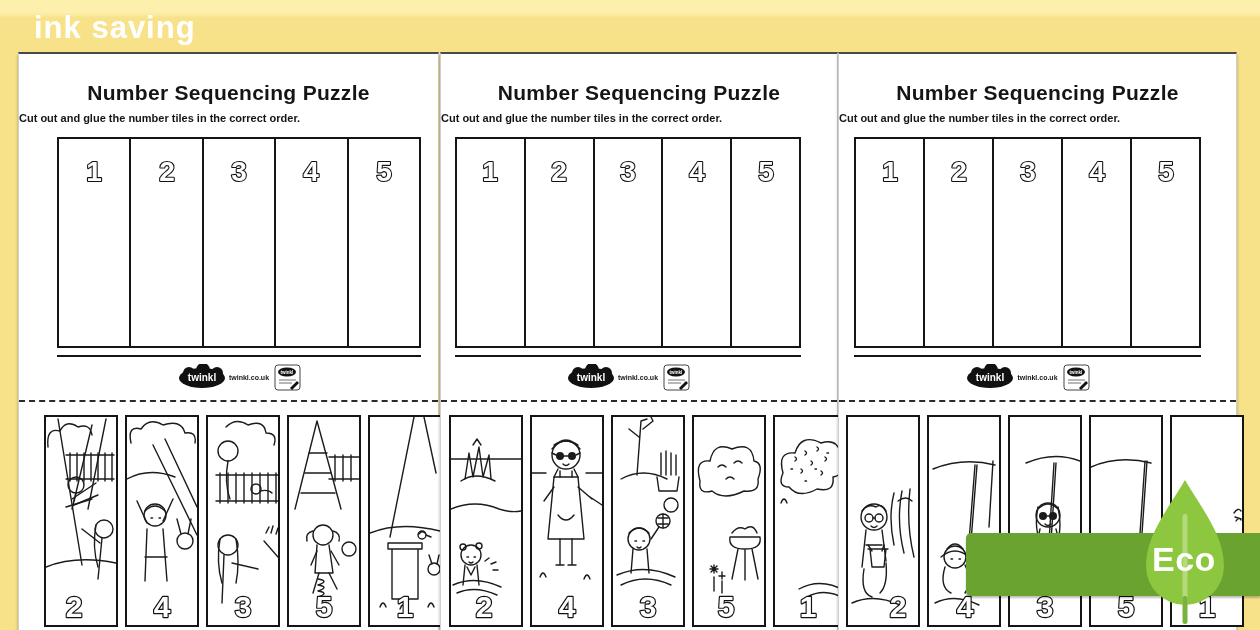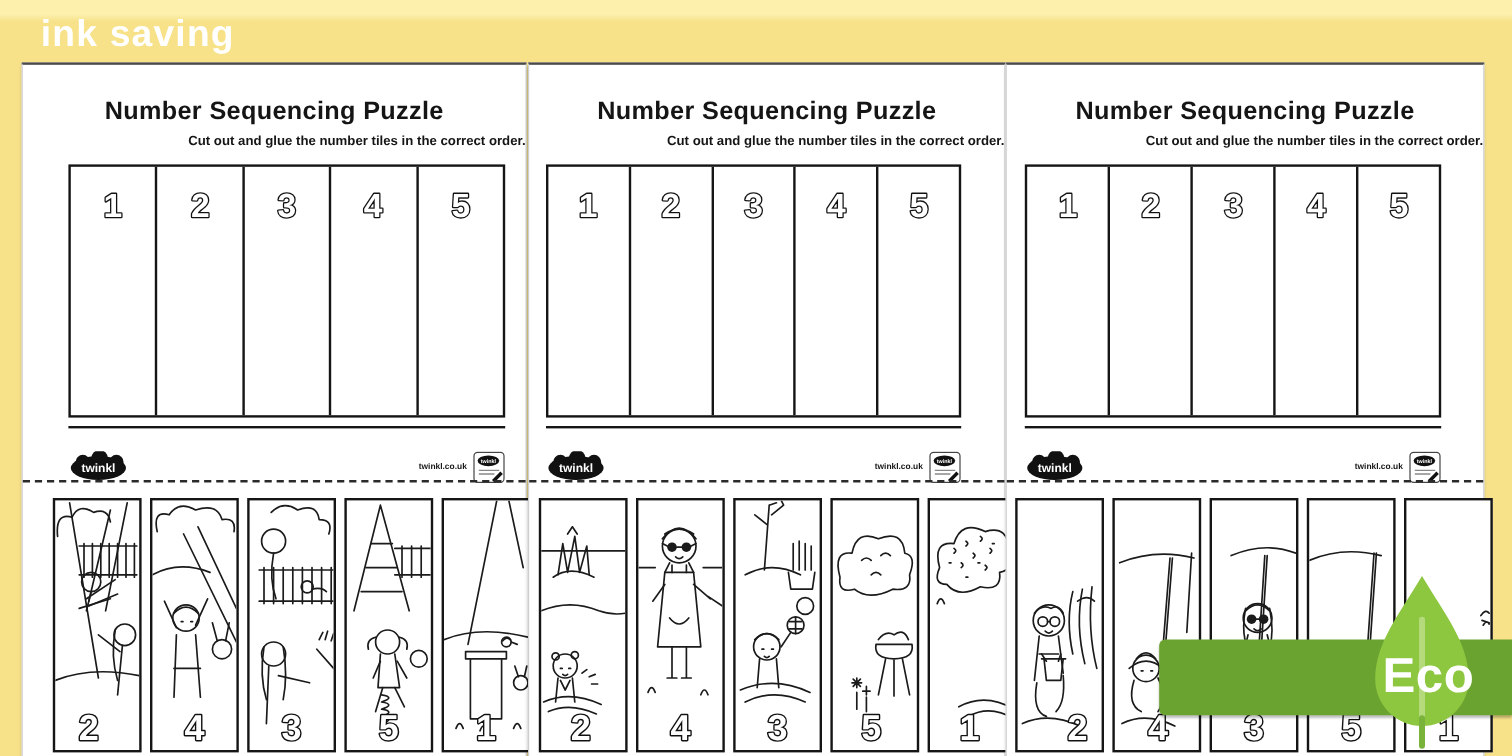--- a/index.html
+++ b/index.html
@@ -13,36 +13,36 @@
     border:1px solid #cfcfcf;border-top:2px solid #4a4a4a;
     box-shadow:0 3px 3px rgba(0,0,0,.30);
     margin-top:36px;
   }
   #p0{left:18px;width:419px;}
   #p1{left:440px;width:396px;}
   #p2{left:838px;width:397px;}
 
   .title{position:absolute;top:27px;left:0;right:0;text-align:center;
     font-size:21px;font-weight:bold;color:#151515;letter-spacing:.3px;}
-  .instruction{position:absolute;top:58px;left:0;right:0;text-align:right;
+  .instruction{position:absolute;top:58px;left:0;right:0;text-align:left;
     font-size:11px;font-weight:bold;color:#151515;}
 
   .grid{position:absolute;top:83px;height:207px;border:2px solid #151515;display:flex;}
   #p0 .grid{left:38px;right:17px;}
   #p1 .grid{left:14px;right:36px;}
   #p2 .grid{left:15px;right:35px;}
   .grid-cell{flex:1;border-right:2px solid #151515;display:flex;justify-content:center;align-items:flex-start;padding-top:8px;}
   .grid-cell:last-child{border-right:none;}
   .grid-cell svg{display:block;}
 
   .footer-line{position:absolute;top:301px;border-top:2.5px solid #151515;}
   #p0 .footer-line{left:38px;right:17px;}
   #p1 .footer-line{left:14px;right:36px;}
   #p2 .footer-line{left:15px;right:35px;}
-  .footer{position:absolute;top:318px;height:34px;display:flex;justify-content:space-between;align-items:center;}
+  .footer{position:absolute;top:306px;height:34px;display:flex;justify-content:center;align-items:center;}
   #p0 .footer{left:38px;right:17px;}
   #p1 .footer{left:14px;right:36px;}
   #p2 .footer{left:15px;right:35px;}
   .footer-right{display:flex;align-items:center;gap:5px;}
   .site-text{font-size:7px;font-weight:bold;color:#151515;}
 
   .cutline{position:absolute;top:346px;left:0;right:0;border-top:2px dashed #2a2a2a;}
 
   .strips{position:absolute;top:361px;display:flex;gap:7px;}
   #p0 .strips{left:25px;}
@@ -56,21 +56,21 @@
   .bubble{font-family:"Liberation Sans",sans-serif;font-weight:bold;
     fill:#fff;stroke:#111;paint-order:stroke;stroke-linejoin:round;}
   .bubble.grid-n{font-size:28px;stroke-width:2.2px;}
   .bubble.strip-n{font-size:30px;stroke-width:2.4px;}
 
   .eco-bar{position:absolute;left:966px;top:533px;width:294px;height:63px;
     background:#6ba331;border-radius:5px 0 0 5px;box-shadow:0 2px 2px rgba(0,0,0,.25);z-index:20;}
   .eco-bar-label{position:absolute;left:34px;top:10px;font-size:31px;color:#fff;
     letter-spacing:1px;font-weight:bold;z-index:22;}
   .eco-leaf{position:absolute;left:1138px;top:478px;z-index:21;}
-  .eco-text{position:absolute;left:1152px;top:540px;font-size:41px;font-weight:bold;
+  .eco-text{position:absolute;left:1152px;top:540px;font-size:34px;font-weight:bold;
     color:#fff;z-index:23;letter-spacing:.5px;}
 </style>
 </head>
 <body>
 
 <div class="page" id="p0">
   <div class="title">Number Sequencing Puzzle</div>
   <div class="instruction">Cut out and glue the number tiles in the correct order.</div>
 
   <div class="grid">

